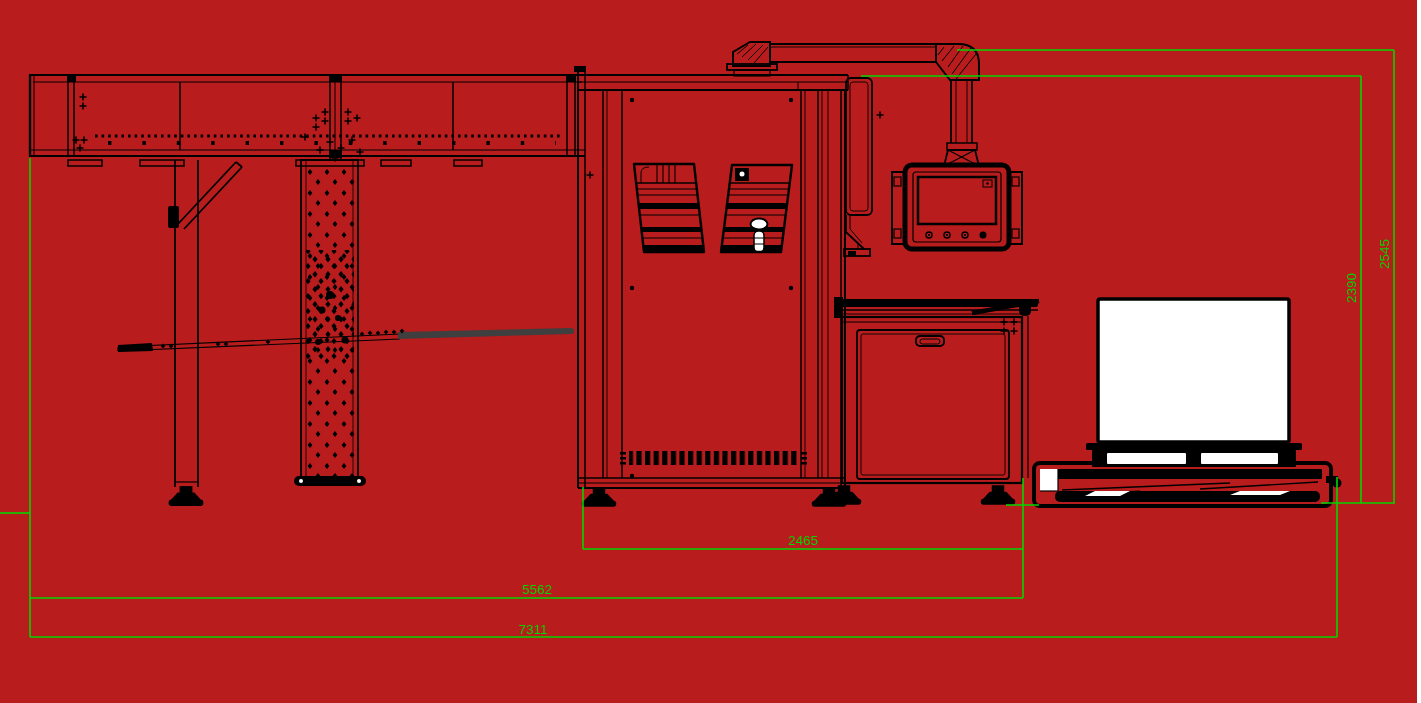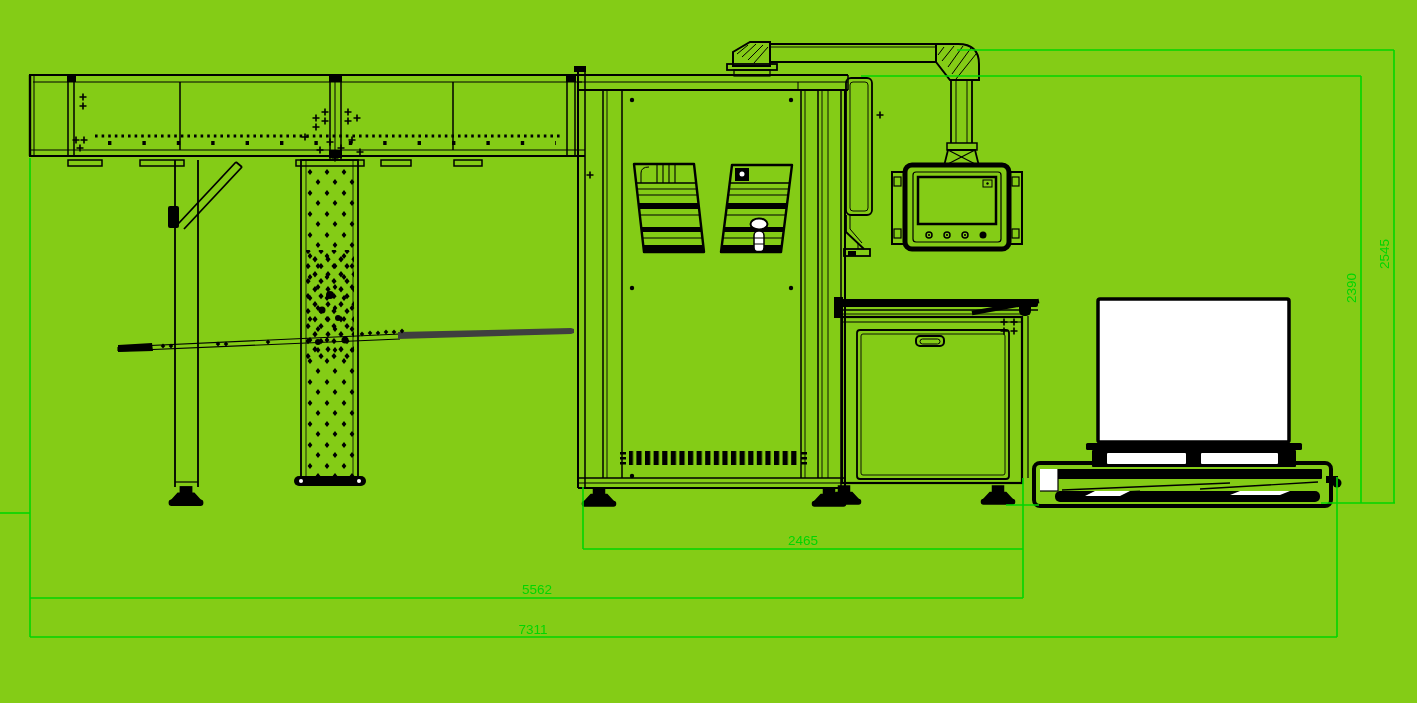--- a/index.html
+++ b/index.html
@@ -1,16 +1,16 @@
 <!DOCTYPE html>
 <html><head>
 <meta charset="utf-8">
 <style>
   html,body{margin:0;padding:0;background:#fff;}
-  .stage{position:relative;width:1417px;height:703px;background:#84cc16;overflow:hidden;
+  .stage{position:relative;width:1417px;height:703px;background:#b91c1c;overflow:hidden;
          font-family:"Liberation Sans", sans-serif;}
   svg{display:block;}
   text.dim{font-family:"Liberation Sans", sans-serif;font-size:13.5px;}
 </style>
 </head>
 <body>
 
 <div class="stage">
 <svg width="1421" height="703" viewBox="0 0 1421 703" xmlns="http://www.w3.org/2000/svg">
   <defs>

